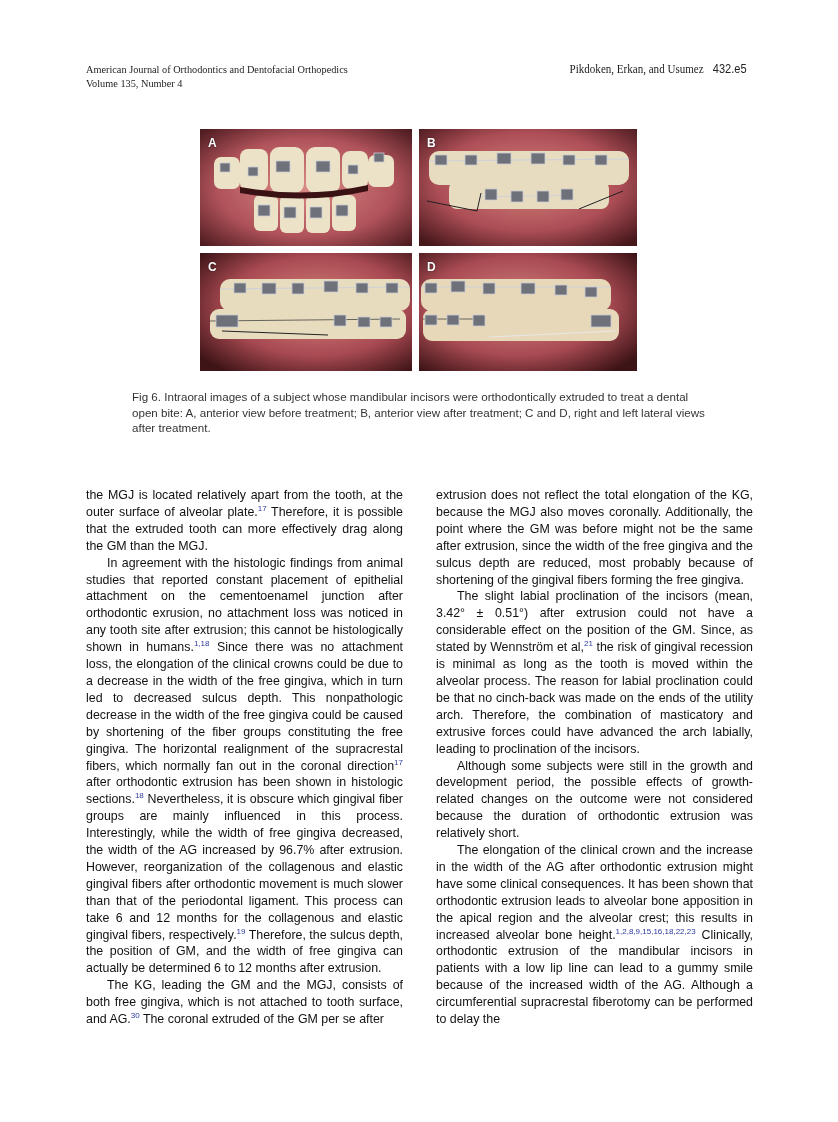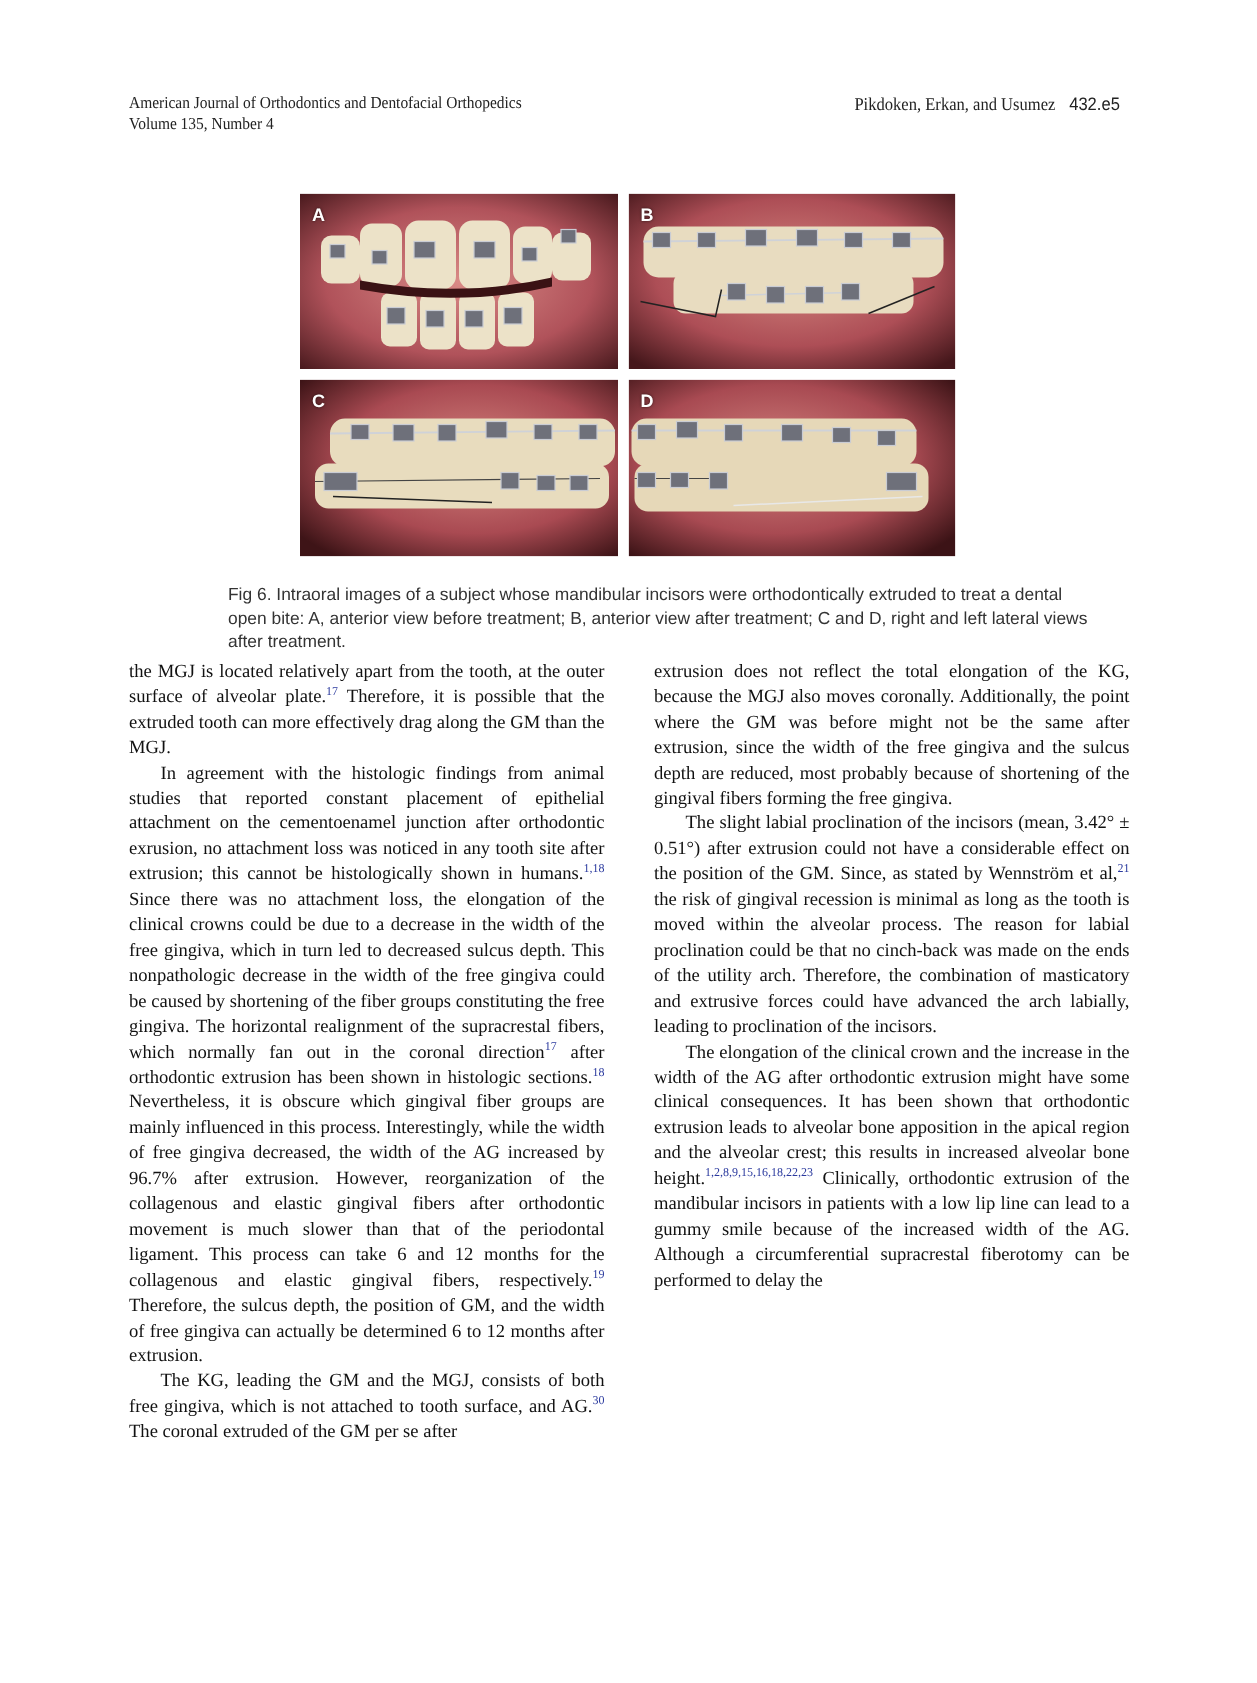--- a/index.html
+++ b/index.html
@@ -20,27 +20,27 @@
     font-family: "Liberation Sans", sans-serif; font-weight: bold; font-size: 12px;
     text-shadow: 0 0 2px rgba(0,0,0,0.6);
   }
   .p-a { left: 0; top: 0; }
   .p-b { left: 219px; top: 0; width: 218px; }
   .p-c { left: 0; top: 124px; height: 118px; }
   .p-d { left: 219px; top: 124px; width: 218px; height: 118px; }
   .photo { position: absolute; inset: 0; }
 
   .caption {
-    position: absolute; left: 152px; top: 389px; width: 580px;
+    position: absolute; left: 132px; top: 389px; width: 580px;
     font-family: "Liberation Sans", sans-serif; font-size: 11.6px; line-height: 15.5px; color: #333;
   }
 
   .col {
-    position: absolute; top: 439px; width: 317px;
-    font-family: Liberation Serif, serif; font-size: 12.4px; line-height: 16.9px; color: #111;
+    position: absolute; top: 487px; width: 317px;
+    font-family: Liberation Sans, sans-serif; font-size: 12.4px; line-height: 16.9px; color: #111;
     text-align: justify; hyphens: manual;
   }
   .col-left { left: 86px; }
   .col-right { left: 436px; width: 317px; }
   .col p { margin: 0; text-indent: 0; }
   .col p.ind { text-indent: 21px; }
   sup.ref { color: #2b3a9e; font-size: 8px; line-height: 0; vertical-align: 5px; }
 </style>
 </head>
 <body>
@@ -201,14 +201,15 @@
 
 <div class="col col-left">
   <p><span>the MGJ is located relatively apart from the tooth, at the outer surface of alveolar plate.</span><sup class="ref">17</sup><span> Therefore, it is possible that the extruded tooth can more effectively drag along the GM than the MGJ.</span></p>
   <p class="ind"><span>In agreement with the histologic findings from animal studies that reported constant placement of epithelial attachment on the cementoenamel junction after orthodontic exrusion, no attachment loss was noticed in any tooth site after extrusion; this cannot be histologically shown in humans.</span><sup class="ref">1,18</sup><span> Since there was no attachment loss, the elongation of the clinical crowns could be due to a decrease in the width of the free gingiva, which in turn led to decreased sulcus depth. This nonpathologic decrease in the width of the free gingiva could be caused by shortening of the fiber groups constituting the free gingiva. The horizontal realignment of the supracrestal fibers, which normally fan out in the coronal direction</span><sup class="ref">17</sup><span> after orthodontic extrusion has been shown in histologic sections.</span><sup class="ref">18</sup><span> Nevertheless, it is obscure which gingival fiber groups are mainly influenced in this process. Interestingly, while the width of free gingiva decreased, the width of the AG increased by 96.7% after extrusion. However, reorganization of the collagenous and elastic gingival fibers after orthodontic movement is much slower than that of the periodontal ligament. This process can take 6 and 12 months for the collagenous and elastic gingival fibers, respectively.</span><sup class="ref">19</sup><span> Therefore, the sulcus depth, the position of GM, and the width of free gingiva can actually be determined 6 to 12 months after extrusion.</span></p>
   <p class="ind"><span>The KG, leading the GM and the MGJ, consists of both free gingiva, which is not attached to tooth surface, and AG.</span><sup class="ref">30</sup><span> The coronal extruded of the GM per se after</span></p>
 </div>
 
 <div class="col col-right">
   <p>extrusion does not reflect the total elongation of the KG, because the MGJ also moves coronally. Additionally, the point where the GM was before might not be the same after extrusion, since the width of the free gingiva and the sulcus depth are reduced, most probably because of shortening of the gingival fibers forming the free gingiva.</p>
   <p class="ind"><span>The slight labial proclination of the incisors (mean, 3.42° ± 0.51°) after extrusion could not have a considerable effect on the position of the GM. Since, as stated by Wennström et al,</span><sup class="ref">21</sup><span> the risk of gingival recession is minimal as long as the tooth is moved within the alveolar process. The reason for labial proclination could be that no cinch-back was made on the ends of the utility arch. Therefore, the combination of masticatory and extrusive forces could have advanced the arch labially, leading to proclination of the incisors.</span></p>
+  <p class="ind">Although some subjects were still in the growth and development period, the possible effects of growth-related changes on the outcome were not considered because the duration of orthodontic extrusion was relatively short.</p>
   <p class="ind"><span>The elongation of the clinical crown and the increase in the width of the AG after orthodontic extrusion might have some clinical consequences. It has been shown that orthodontic extrusion leads to alveolar bone apposition in the apical region and the alveolar crest; this results in increased alveolar bone height.</span><sup class="ref">1,2,8,9,15,16,18,22,23</sup><span> Clinically, orthodontic extrusion of the mandibular incisors in patients with a low lip line can lead to a gummy smile because of the increased width of the AG. Although a circumferential supracrestal fiberotomy can be performed to delay the</span></p>
 </div>
 
 </body></html>

